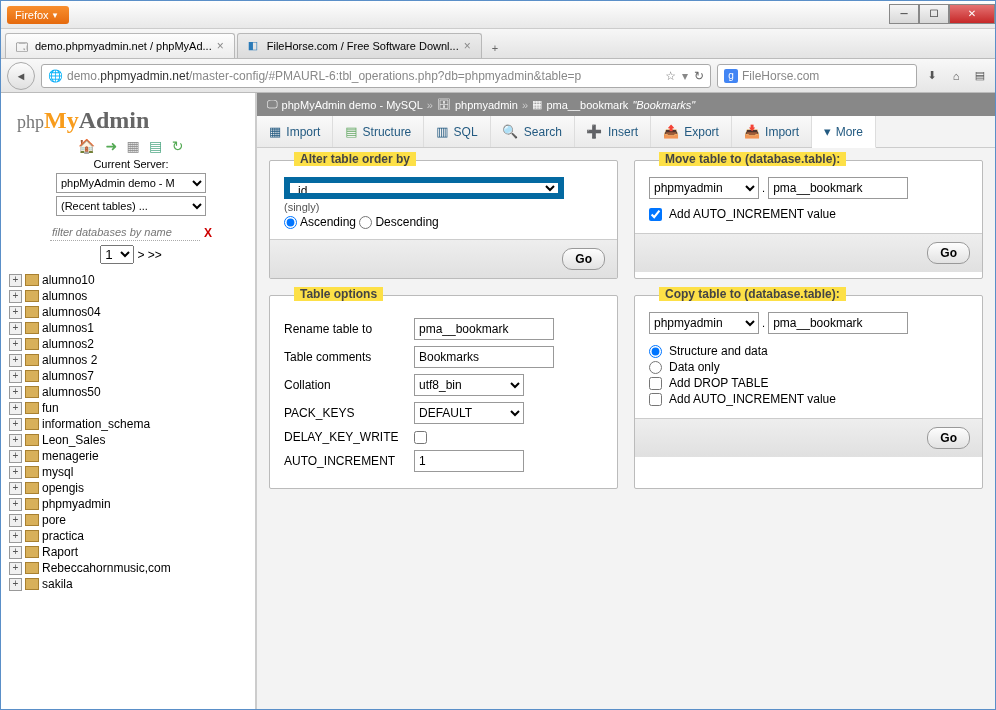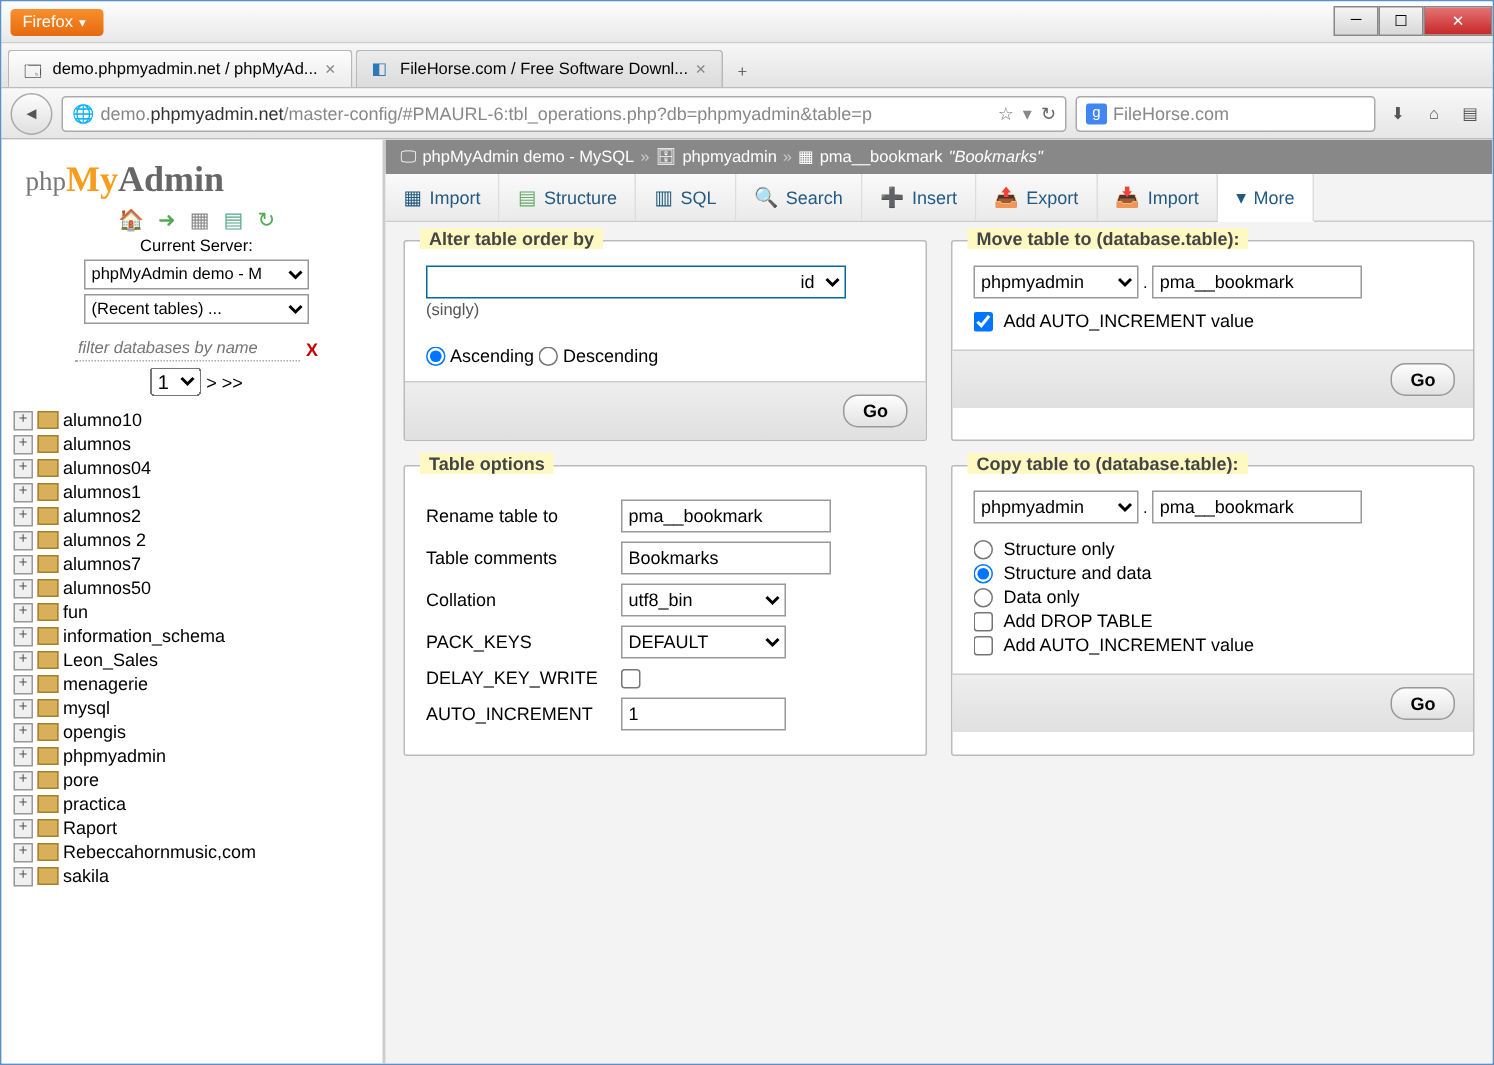--- a/index.html
+++ b/index.html
@@ -57,30 +57,30 @@
 .breadcrumb .em { font-style: italic; }
 
 .toptabs { background: #f3f3f3; display: flex; border-bottom: 1px solid #ccc;}
 .toptab { padding: 8px 12px; display: flex; align-items: center; gap: 5px; color: #235a81; font-size: 12px; border-right: 1px solid #ddd; background: linear-gradient(#fafafa,#eaeaea); }
 .toptab.active { background: #fff; border-bottom: 1px solid #fff; margin-bottom: -1px; }
 .toptab .ico { font-size: 13px; }
 
 .panels { flex: 1; overflow-y: auto; padding: 12px; background: #f3f3f3; }
 .panel-row { display: flex; gap: 16px; margin-bottom: 16px; }
 .panel { flex: 1; border: 1px solid #bbb; background: #fff; border-radius: 2px; position: relative; }
-.panel legend, .panel .legend { position: absolute; top: -9px; left: 10px; background: #fef9c3; padding: 0 6px; font-size: 12px; font-weight: bold; color: #444; }
+.panel legend, .panel .legend { position: absolute; top: -9px; left: 24px; background: #fde047; padding: 0 6px; font-size: 12px; font-weight: bold; color: #444; }
 .panel-body { padding: 16px 14px 10px; }
 .panel-foot { background: linear-gradient(#eee,#e0e0e0); border-top: 1px solid #ccc; padding: 8px 12px; text-align: right; }
 .go-btn { background: linear-gradient(#fdfdfd,#e2e2e2); border: 1px solid #999; border-radius: 10px; padding: 3px 12px; font-size: 12px; font-weight: bold; }
 
-.fld-select { width: 280px; height: 22px; border: 1px solid #0369a1; font-size: 12px; background:#fff; padding: 0 4px; text-align: right;}
+.fld-select { width: 280px; height: 22px; border: 6px solid #0369a1; font-size: 12px; background:#fff; padding: 0 4px;}
 .small-select { width: 110px; height: 22px; border: 1px solid #999; font-size: 12px; background:#fff;}
 .txt-input { height: 22px; border: 1px solid #999; font-size: 12px; padding: 0 4px; width: 140px; background:#fff;}
 .note { font-size: 11px; color: #555; margin-top: 2px; }
-.radio-row { margin-top: 17px; font-size: 12px; }
+.radio-row { margin-top: 2px; font-size: 12px; }
 .check-row { font-size: 12px; margin: 2px 0; display:flex; align-items:center; gap:4px;}
 .opt-row { display: flex; align-items: center; margin: 6px 0; }
 .opt-row .lbl { width: 130px; font-size: 12px; }
 .help-ico { display:inline-block; width:13px; height:13px; border-radius:50%; background:#3a7db7; color:#fff; font-size:10px; text-align:center; line-height:13px; margin-left:2px;}
 input[type=radio],input[type=checkbox]{margin:0 3px 0 0; vertical-align:middle;}
 .g-ico { display:inline-block; width:14px; height:14px; background:#4285f4; color:#fff; font-size:10px; text-align:center; line-height:14px; border-radius:2px;}
 </style>
 </head>
 <body>
 
@@ -366,24 +366,20 @@
             </div>
           </div>
 
           <div class="panel">
             <div class="legend">Copy table to (database.table):</div>
             <div class="panel-body">
               <select class="small-select"><option>phpmyadmin</option></select>
               <span> . </span>
               <input class="txt-input" value="pma__bookmark" style="">
               <div style="margin-top:10px">
-                <div class="check-row">
-                    <input type="radio" style="">
-                    <span>Structure only</span>
-                  </div>
                 <div class="check-row">
                     <input type="radio" checked="" style="">
                     <span>Structure and data</span>
                   </div>
                 <div class="check-row">
                     <input type="radio" style="">
                     <span>Data only</span>
                   </div>
                 <div class="check-row">
                     <input type="checkbox" style="">

